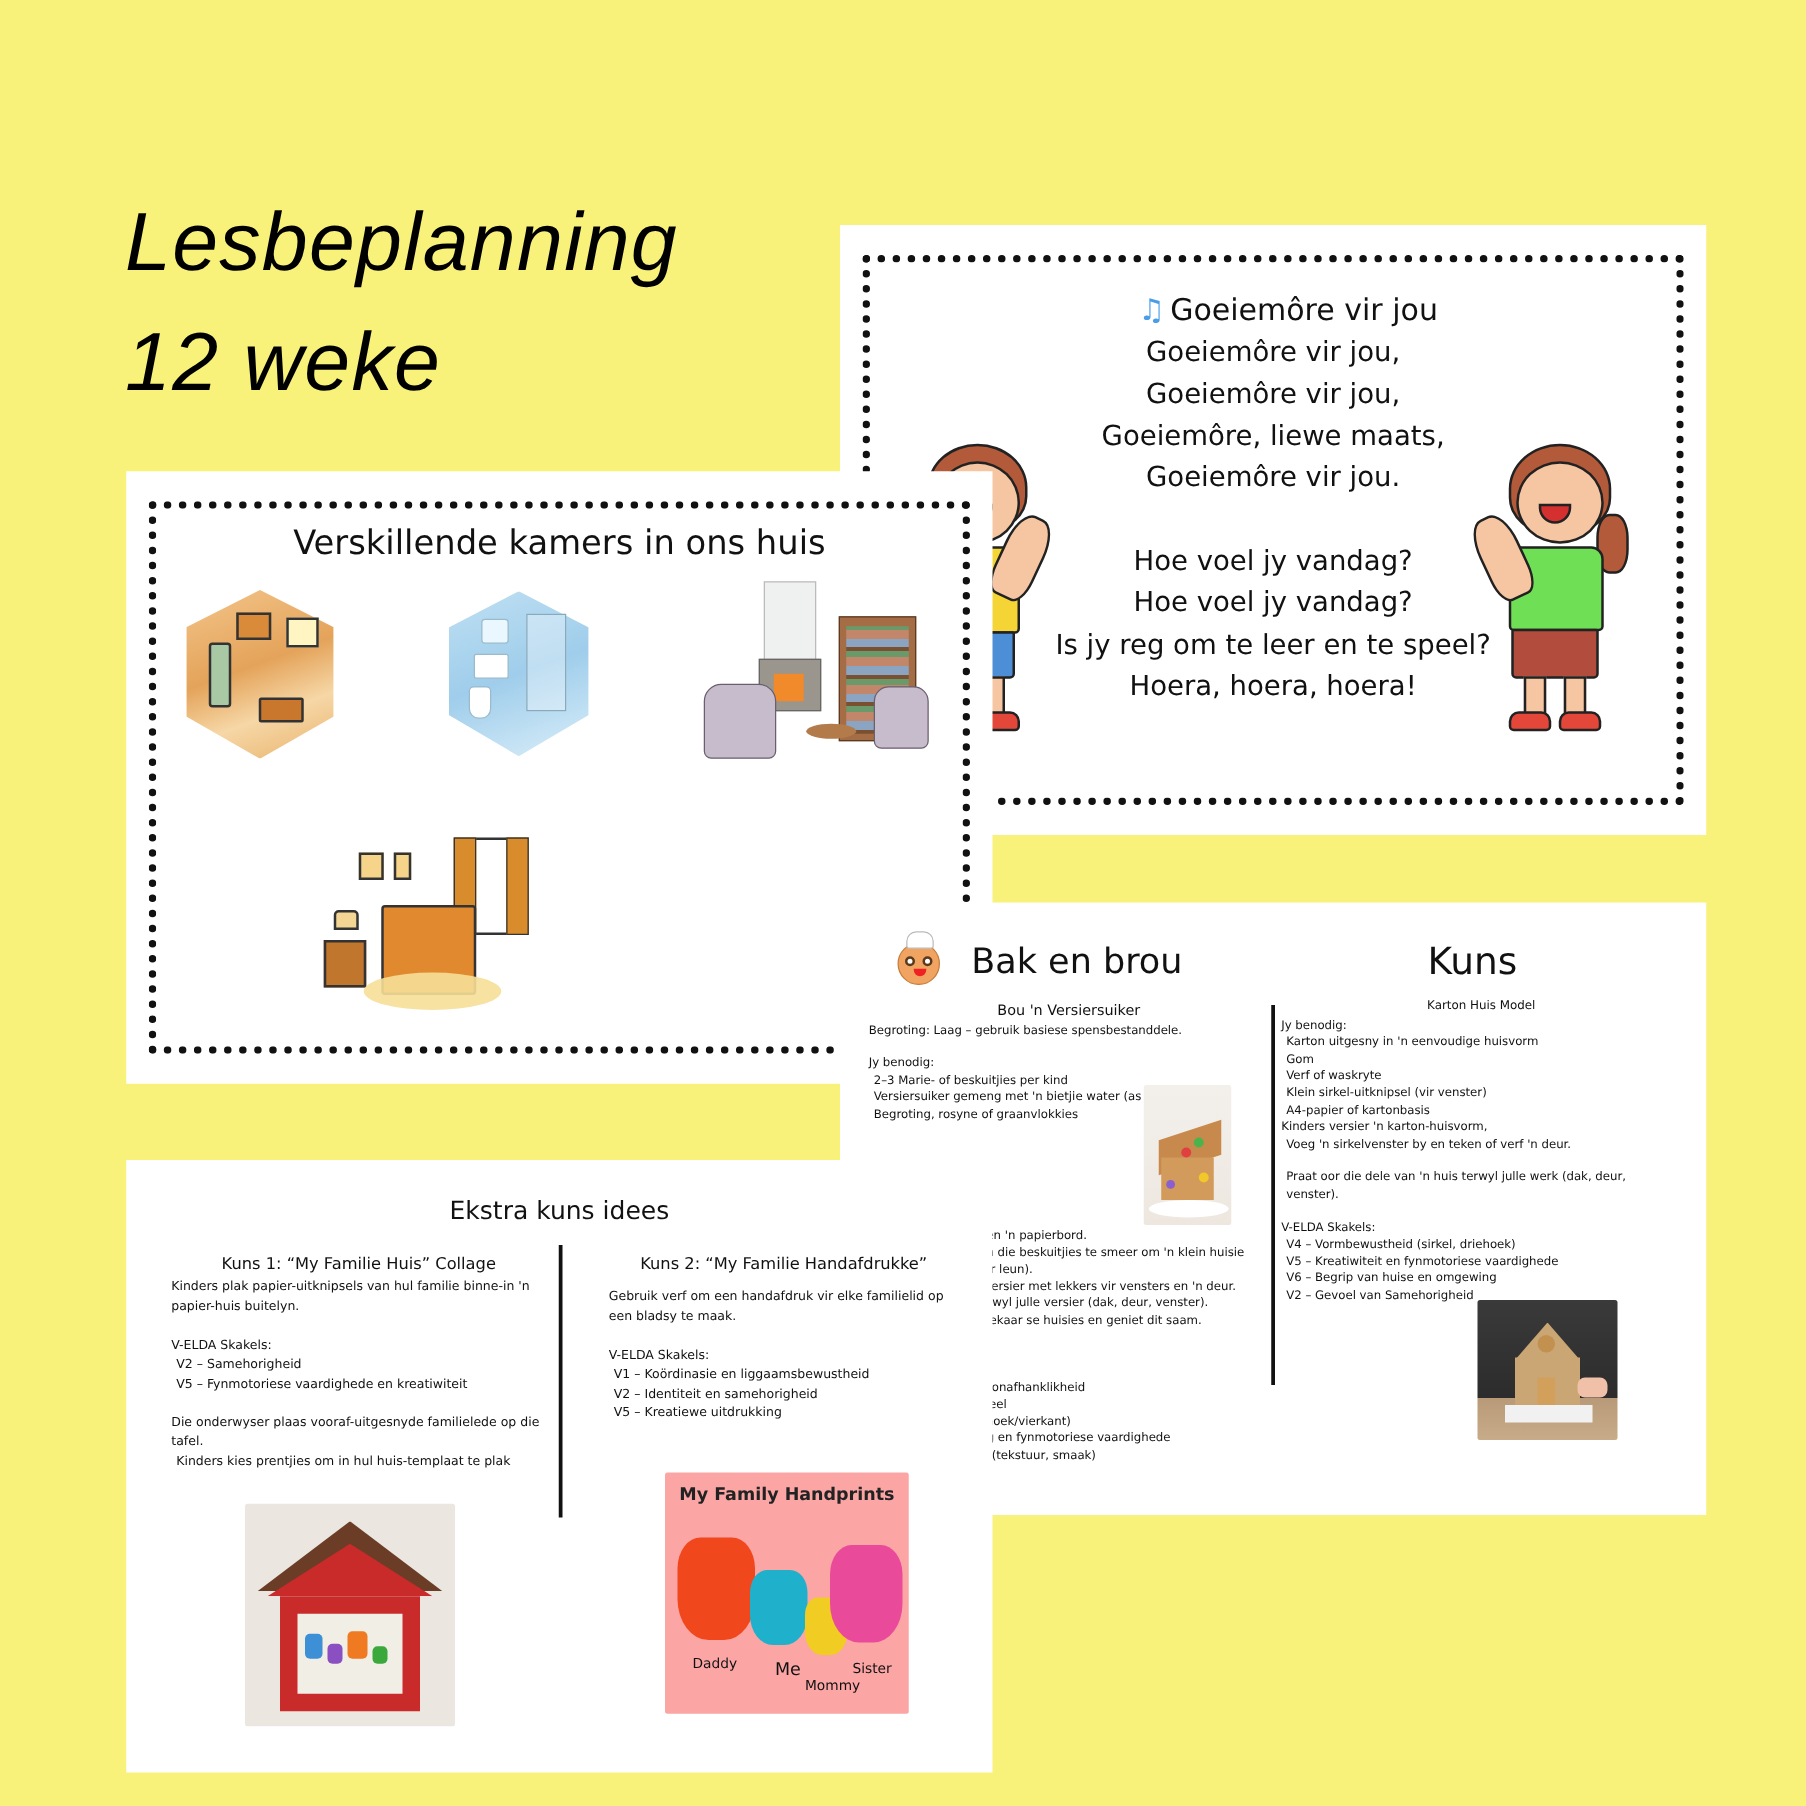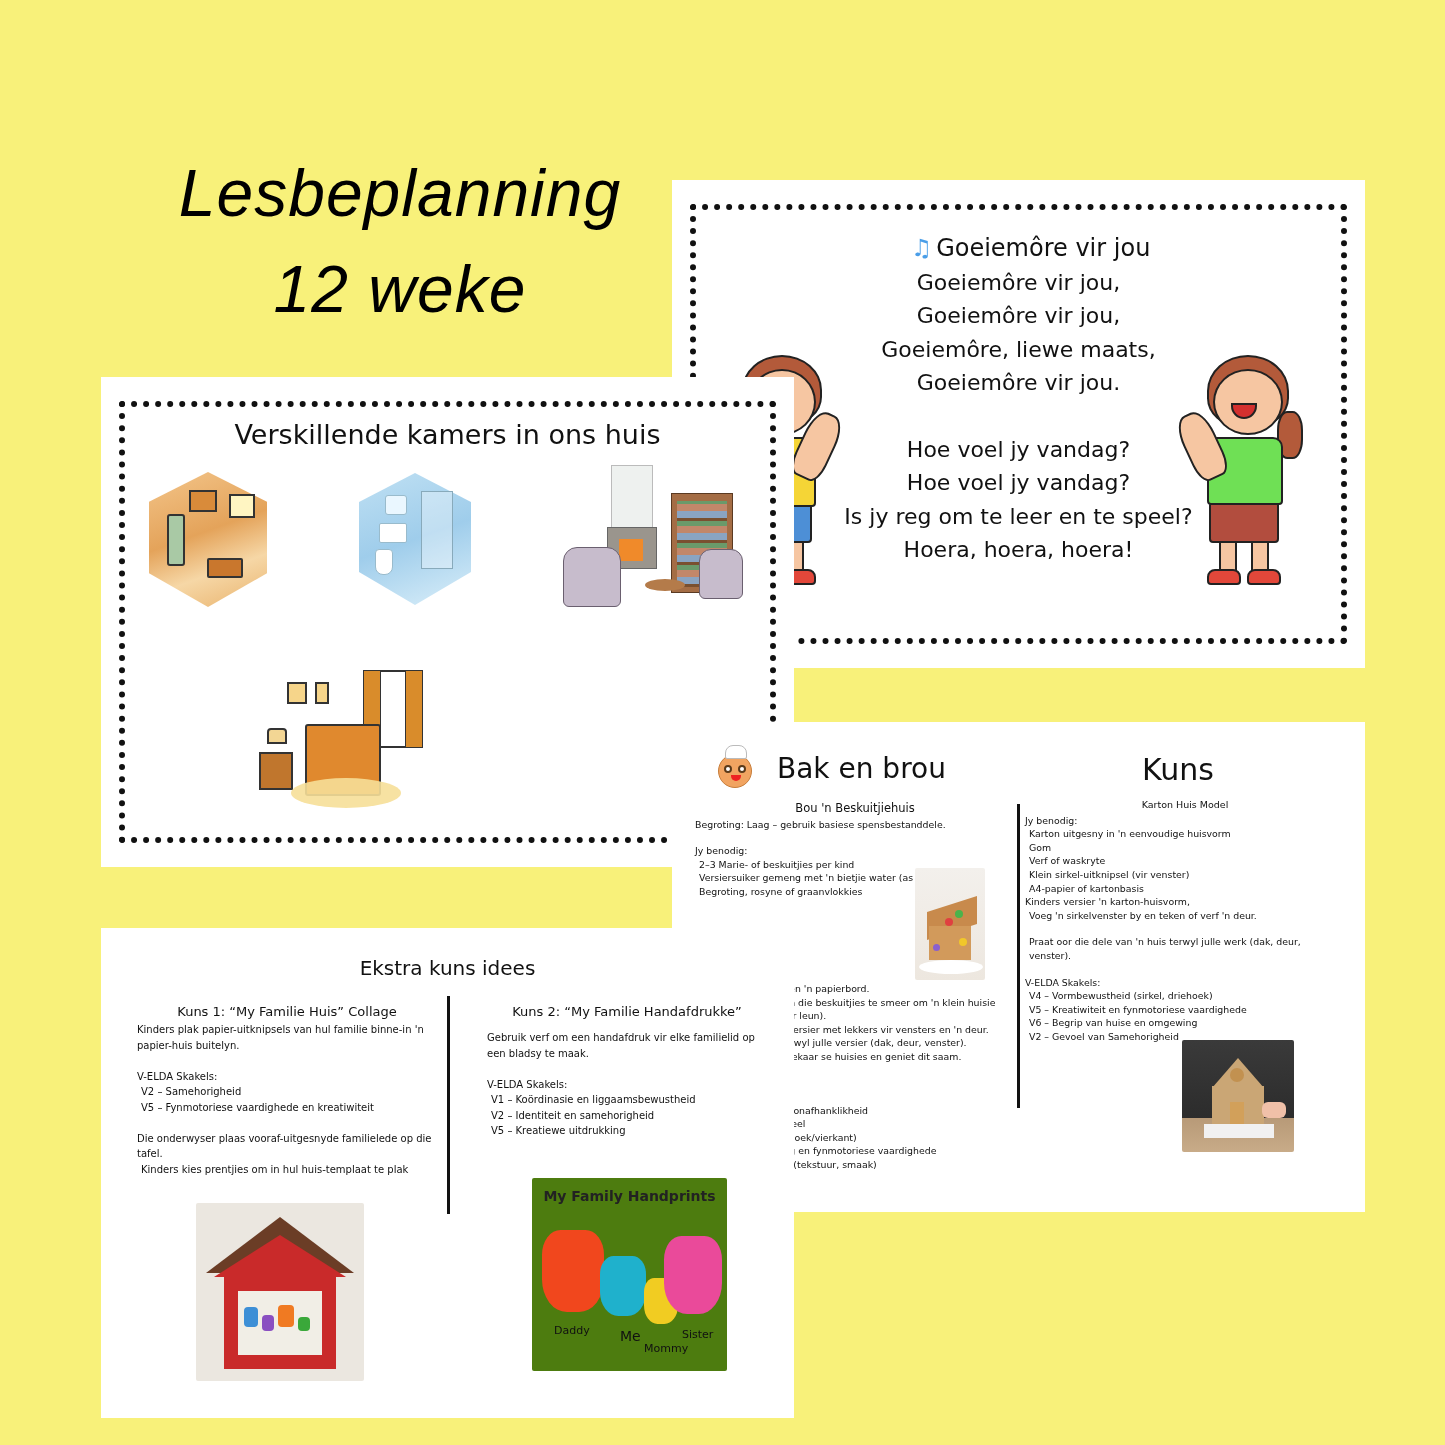--- a/index.html
+++ b/index.html
@@ -6,21 +6,21 @@
   html, body { width: 1445px; height: 1445px; overflow: hidden; }
   body {
     background: #F8F17A;
     font-family: "DejaVu Sans", sans-serif;
     position: relative;
     color: #111;
   }
   .title {
     position: absolute;
     left: 100px; top: 145px; width: 600px;
-    text-align: center;
+    text-align: left;
     font-family: "Liberation Sans", sans-serif;
     font-style: italic;
     font-weight: 400;
     font-size: 66px;
     line-height: 96px;
     color: #000;
     letter-spacing: 1px;
   }
   .slide {
     position: absolute;
@@ -206,21 +206,21 @@
 
 <div class="slide" id="slide-bake">
   <div class="mascot">
     <span class="eye" style="left:5px;"></span>
       <span class="eye" style="left:19px;"></span>
       <span class="m"></span>
   </div>
   <div class="bake-head">Bak en brou</div>
 
   <div class="bake-col small">
-    <div class="sub">Bou 'n Beskuitjiehuis</div>
+    <div class="sub">Bou 'n Versiersuiker</div>
     <div>Begroting: Laag – gebruik basiese spensbestanddele.</div>
     <div style="height:13px;"></div>
     <div>Jy benodig:</div>
     <div class="ind">2–3 Marie- of beskuitjies per kind</div>
     <div class="ind">Versiersuiker gemeng met 'n bietjie water (as "gom")</div>
     <div class="ind">Begroting, rosyne of graanvlokkies</div>
   </div>
 
   <div class="bake-col2 small">
     <div>itjies en 'n papierbord.</div>
@@ -312,21 +312,21 @@
     <div style="position:absolute; left:10px; top:14px; width:148px; height:56px; background:#6b3d26; clip-path:polygon(50% 0,100% 100%,0 100%);"></div>
     <div style="position:absolute; left:18px; top:32px; width:132px; height:42px; background:#c92a2a; clip-path:polygon(50% 0,100% 100%,0 100%);"></div>
     <div style="position:absolute; left:28px; top:74px; width:112px; height:92px; background:#c92a2a;"></div>
     <div style="position:absolute; left:42px; top:88px; width:84px; height:64px; background:#f1eee6;"></div>
     <div style="position:absolute; left:48px; top:104px; width:14px; height:20px; background:#3d8fd6; border-radius:4px;"></div>
     <div style="position:absolute; left:66px; top:112px; width:12px; height:16px; background:#8a4fc1; border-radius:4px;"></div>
     <div style="position:absolute; left:82px; top:102px; width:16px; height:22px; background:#f07a22; border-radius:4px;"></div>
     <div style="position:absolute; left:102px; top:114px; width:12px; height:14px; background:#3aa83a; border-radius:4px;"></div>
   </div>
 
-  <div class="photo" style="left:431px; top:250px; width:195px; height:193px; background:#4d7c0f; font-family:'DejaVu Sans',sans-serif;">
+  <div class="photo" style="left:431px; top:250px; width:195px; height:193px; background:#fca5a5; font-family:'DejaVu Sans',sans-serif;">
     <div style="position:absolute; left:0; right:0; top:10px; text-align:center; font-size:14px; font-weight:bold; color:#222;">My Family Handprints</div>
     <div style="position:absolute; left:10px; top:52px; width:62px; height:82px; background:#f1471d; border-radius:30% 30% 40% 40%;"></div>
     <div style="position:absolute; left:68px; top:78px; width:46px; height:60px; background:#1fb1cc; border-radius:30% 30% 40% 40%;"></div>
     <div style="position:absolute; left:112px; top:100px; width:34px; height:46px; background:#f1cc22; border-radius:30% 30% 40% 40%;"></div>
     <div style="position:absolute; left:132px; top:58px; width:58px; height:78px; background:#ea4a9a; border-radius:30% 30% 40% 40%;"></div>
     <div style="position:absolute; left:22px; top:146px; font-size:11px;">Daddy</div>
     <div style="position:absolute; left:88px; top:150px; font-size:14px;">Me</div>
     <div style="position:absolute; left:112px; top:164px; font-size:11px;">Mommy</div>
     <div style="position:absolute; left:150px; top:150px; font-size:11px;">Sister</div>
   </div>

